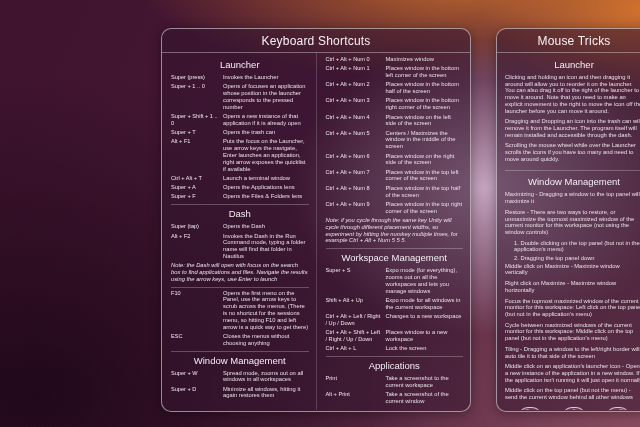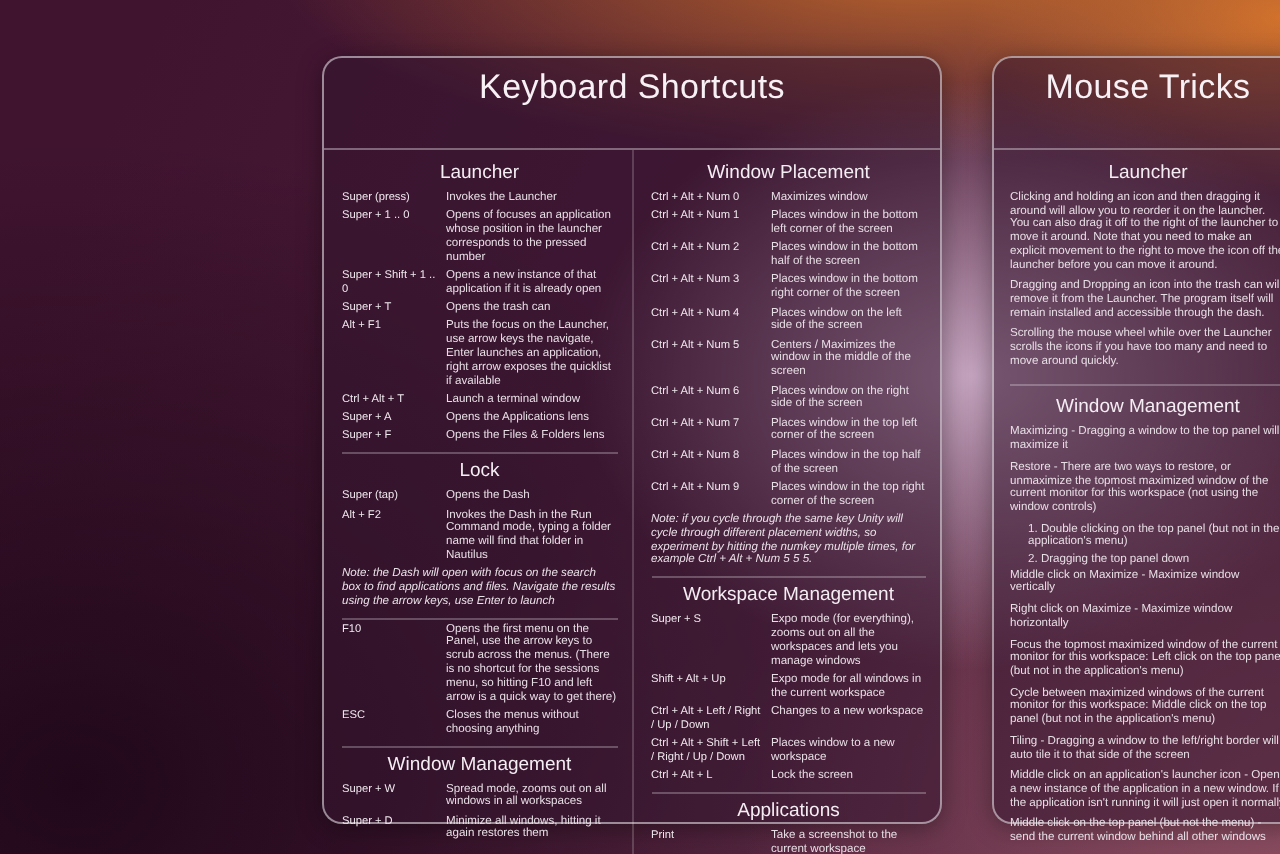--- a/index.html
+++ b/index.html
@@ -18,22 +18,22 @@
     position:absolute;top:28px;box-sizing:border-box;
     background:rgba(52,21,48,0.55);
     border:1px solid rgba(255,255,255,0.5);
     border-radius:10px;
     box-shadow:0 2px 12px rgba(0,0,0,0.35);
     color:#ece3ea;
   }
   #kb-panel{left:161px;width:310px;height:384px;}
   #mouse-panel{left:496px;width:156px;height:384px;}
   .panel-title{
-    text-align:center;font-size:17px;letter-spacing:.2px;
-    padding:5px 0 20px;color:#f7f1f5;
+    text-align:center;font-size:12px;letter-spacing:.2px;
+    padding:5px 0 4px;color:#f7f1f5;
     border-bottom:1px solid rgba(255,255,255,0.35);
   }
   .kb-cols{display:flex;height:calc(100% - 25px);}
   .kb-col{flex:1;padding:3px 7px 4px 9px;overflow:hidden;}
   .kb-col.first{border-right:1px solid rgba(255,255,255,0.18);}
   .section-title{
     text-align:center;font-size:9.5px;
     margin:3px 0 4px;color:#f4edf3;
   }
   .divider{border-top:1px solid rgba(255,255,255,0.25);margin:4px 0 2px;}
@@ -95,21 +95,21 @@
         </div>
         <div class="row">
           <div class="keys">Super + A</div>
           <div class="desc">Opens the Applications lens</div>
         </div>
         <div class="row">
           <div class="keys">Super + F</div>
           <div class="desc">Opens the Files &amp; Folders lens</div>
         </div>
         <div class="divider"></div>
-        <div class="section-title">Lock</div>
+        <div class="section-title">Dash</div>
         <div class="row">
           <div class="keys">Super (tap)</div>
           <div class="desc">Opens the Dash</div>
         </div>
         <div class="row">
           <div class="keys">Alt + F2</div>
           <div class="desc">Invokes the Dash in the Run Command mode, typing a folder name will find that folder in Nautilus</div>
         </div>
         <div class="note">Note: the Dash will open with focus on the search box to find applications and files. Navigate the results using the arrow keys, use Enter to launch</div>
         <div class="divider"></div>
@@ -126,21 +126,20 @@
         <div class="row">
           <div class="keys">Super + W</div>
           <div class="desc">Spread mode, zooms out on all windows in all workspaces</div>
         </div>
         <div class="row">
           <div class="keys">Super + D</div>
           <div class="desc">Minimize all windows, hitting it again restores them</div>
         </div>
       </div>
     <div class="kb-col second" id="kb-col-right">
-        <div class="section-title">Window Placement</div>
         <div class="row">
           <div class="keys">Ctrl + Alt + Num 0</div>
           <div class="desc">Maximizes window</div>
         </div>
         <div class="row">
           <div class="keys">Ctrl + Alt + Num 1</div>
           <div class="desc">Places window in the bottom left corner of the screen</div>
         </div>
         <div class="row">
           <div class="keys">Ctrl + Alt + Num 2</div>

